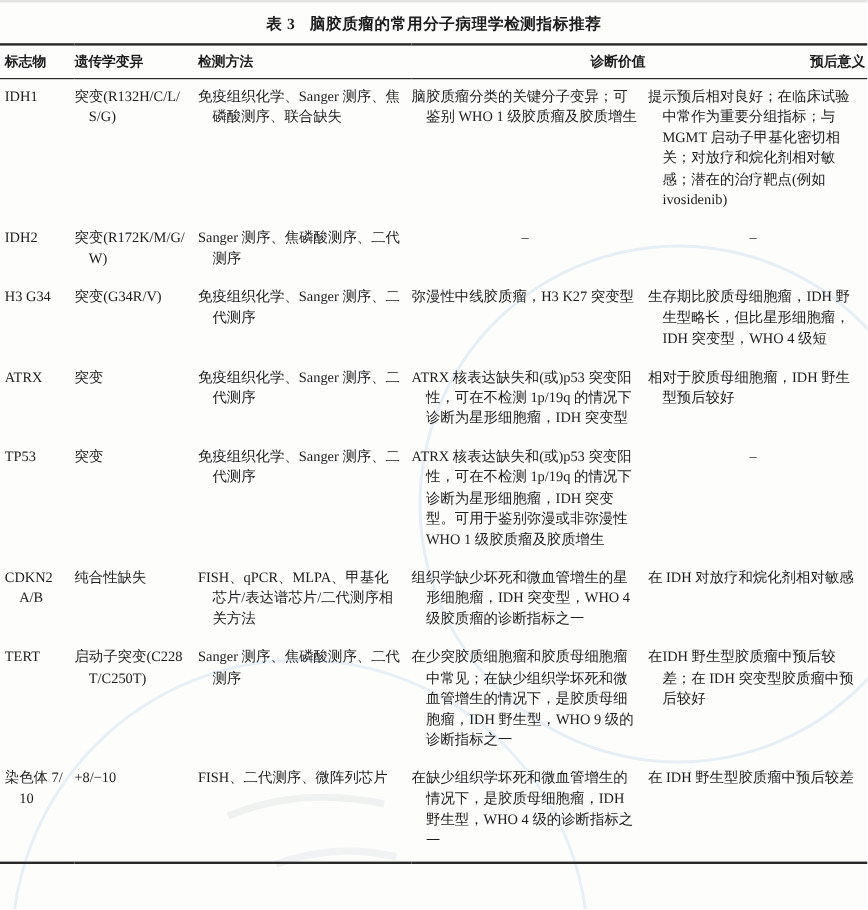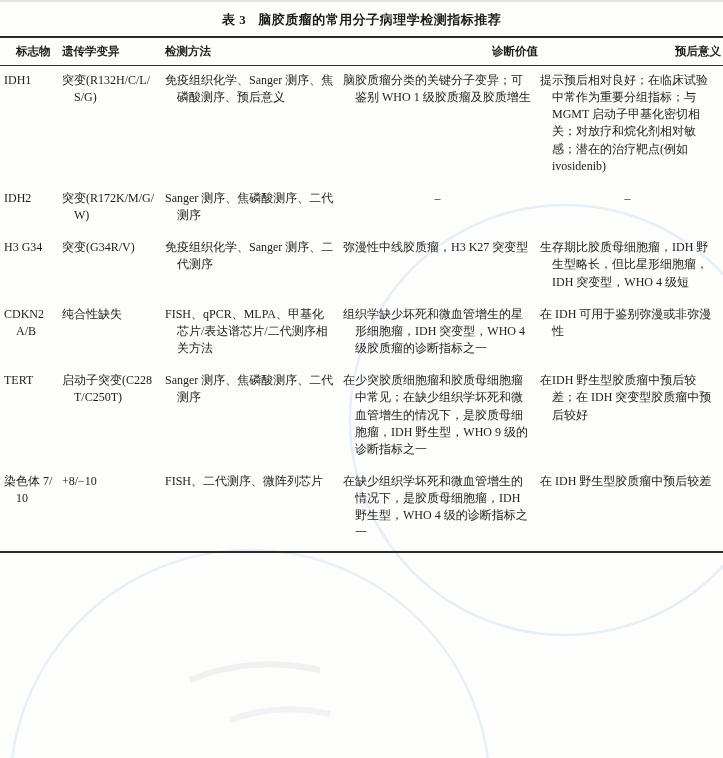--- a/index.html
+++ b/index.html
@@ -35,21 +35,21 @@
     border-bottom:2px solid #2a2a2a;
   }
   thead th {
     border-bottom:1.2px solid #2a2a2a;
     font-weight:bold;
     font-size:11.5px;
     padding:6px 2px 6px 0;
     text-align:left;
     vertical-align:middle;
   }
-  thead th.first { padding-left:16px; }
+  thead th.first { padding-left:4px; }
   thead th.c { text-align:right; }
   td {
     vertical-align:top;
     font-size:12px;
     line-height:1.43;
     padding:6px 8px 9px 16px;
     overflow-wrap:break-word;
     margin-left:16px;
   }
   td.hang { padding-left:12px; text-indent:-12px; }
@@ -89,44 +89,58 @@
           <th>遗传学变异</th>
           <th>检测方法</th>
           <th class="c">诊断价值</th>
           <th class="c">预后意义</th>
         </tr>
       </thead>
       <tbody>
         <tr>
           <td class="first ba">IDH1</td>
           <td class="hang ba">突变(R132H/C/L/S/G)</td>
-          <td class="hang">免疫组织化学、Sanger 测序、焦磷酸测序、预后意义</td>
+          <td class="hang">免疫组织化学、Sanger 测序、焦磷酸测序、联合缺失</td>
           <td class="hang">脑胶质瘤分类的关键分子变异；可鉴别 WHO 1 级胶质瘤及胶质增生</td>
           <td class="hang">提示预后相对良好；在临床试验中常作为重要分组指标；与 MGMT 启动子甲基化密切相关；对放疗和烷化剂相对敏感；潜在的治疗靶点(例如 ivosidenib)</td>
         </tr>
         <tr>
           <td class="first ba">IDH2</td>
           <td class="hang ba">突变(R172K/M/G/W)</td>
           <td class="hang">Sanger 测序、焦磷酸测序、二代测序</td>
           <td class="dash">–</td>
           <td class="dash">–</td>
         </tr>
         <tr>
           <td class="first ba">H3 G34</td>
           <td class="hang ba">突变(G34R/V)</td>
           <td class="hang">免疫组织化学、Sanger 测序、二代测序</td>
           <td class="hang">弥漫性中线胶质瘤，H3 K27 突变型</td>
           <td class="hang">生存期比胶质母细胞瘤，IDH 野生型略长，但比星形细胞瘤，IDH 突变型，WHO 4 级短</td>
         </tr>
         <tr>
+          <td class="first ba">ATRX</td>
+          <td class="hang ba">突变</td>
+          <td class="hang">免疫组织化学、Sanger 测序、二代测序</td>
+          <td class="hang">ATRX 核表达缺失和(或)p53 突变阳性，可在不检测 1p/19q 的情况下诊断为星形细胞瘤，IDH 突变型</td>
+          <td class="hang">相对于胶质母细胞瘤，IDH 野生型预后较好</td>
+        </tr>
+        <tr>
+          <td class="first ba">TP53</td>
+          <td class="hang ba">突变</td>
+          <td class="hang">免疫组织化学、Sanger 测序、二代测序</td>
+          <td class="hang">ATRX 核表达缺失和(或)p53 突变阳性，可在不检测 1p/19q 的情况下诊断为星形细胞瘤，IDH 突变型。可用于鉴别弥漫或非弥漫性 WHO 1 级胶质瘤及胶质增生</td>
+          <td class="dash">–</td>
+        </tr>
+        <tr>
           <td class="first ba">CDKN2A/B</td>
           <td class="hang ba">纯合性缺失</td>
           <td class="hang">FISH、qPCR、MLPA、甲基化芯片/表达谱芯片/二代测序相关方法</td>
           <td class="hang">组织学缺少坏死和微血管增生的星形细胞瘤，IDH 突变型，WHO 4 级胶质瘤的诊断指标之一</td>
-          <td class="hang">在 IDH 可用于鉴别弥漫或非弥漫性</td>
+          <td class="hang">在 IDH 对放疗和烷化剂相对敏感</td>
         </tr>
         <tr>
           <td class="first ba">TERT</td>
           <td class="hang ba">启动子突变(C228T/C250T)</td>
           <td class="hang">Sanger 测序、焦磷酸测序、二代测序</td>
           <td class="hang">在少突胶质细胞瘤和胶质母细胞瘤中常见；在缺少组织学坏死和微血管增生的情况下，是胶质母细胞瘤，IDH 野生型，WHO 9 级的诊断指标之一</td>
           <td class="hang">在IDH 野生型胶质瘤中预后较差；在 IDH 突变型胶质瘤中预后较好</td>
         </tr>
         <tr>
           <td class="first ba">染色体 7/10</td>

